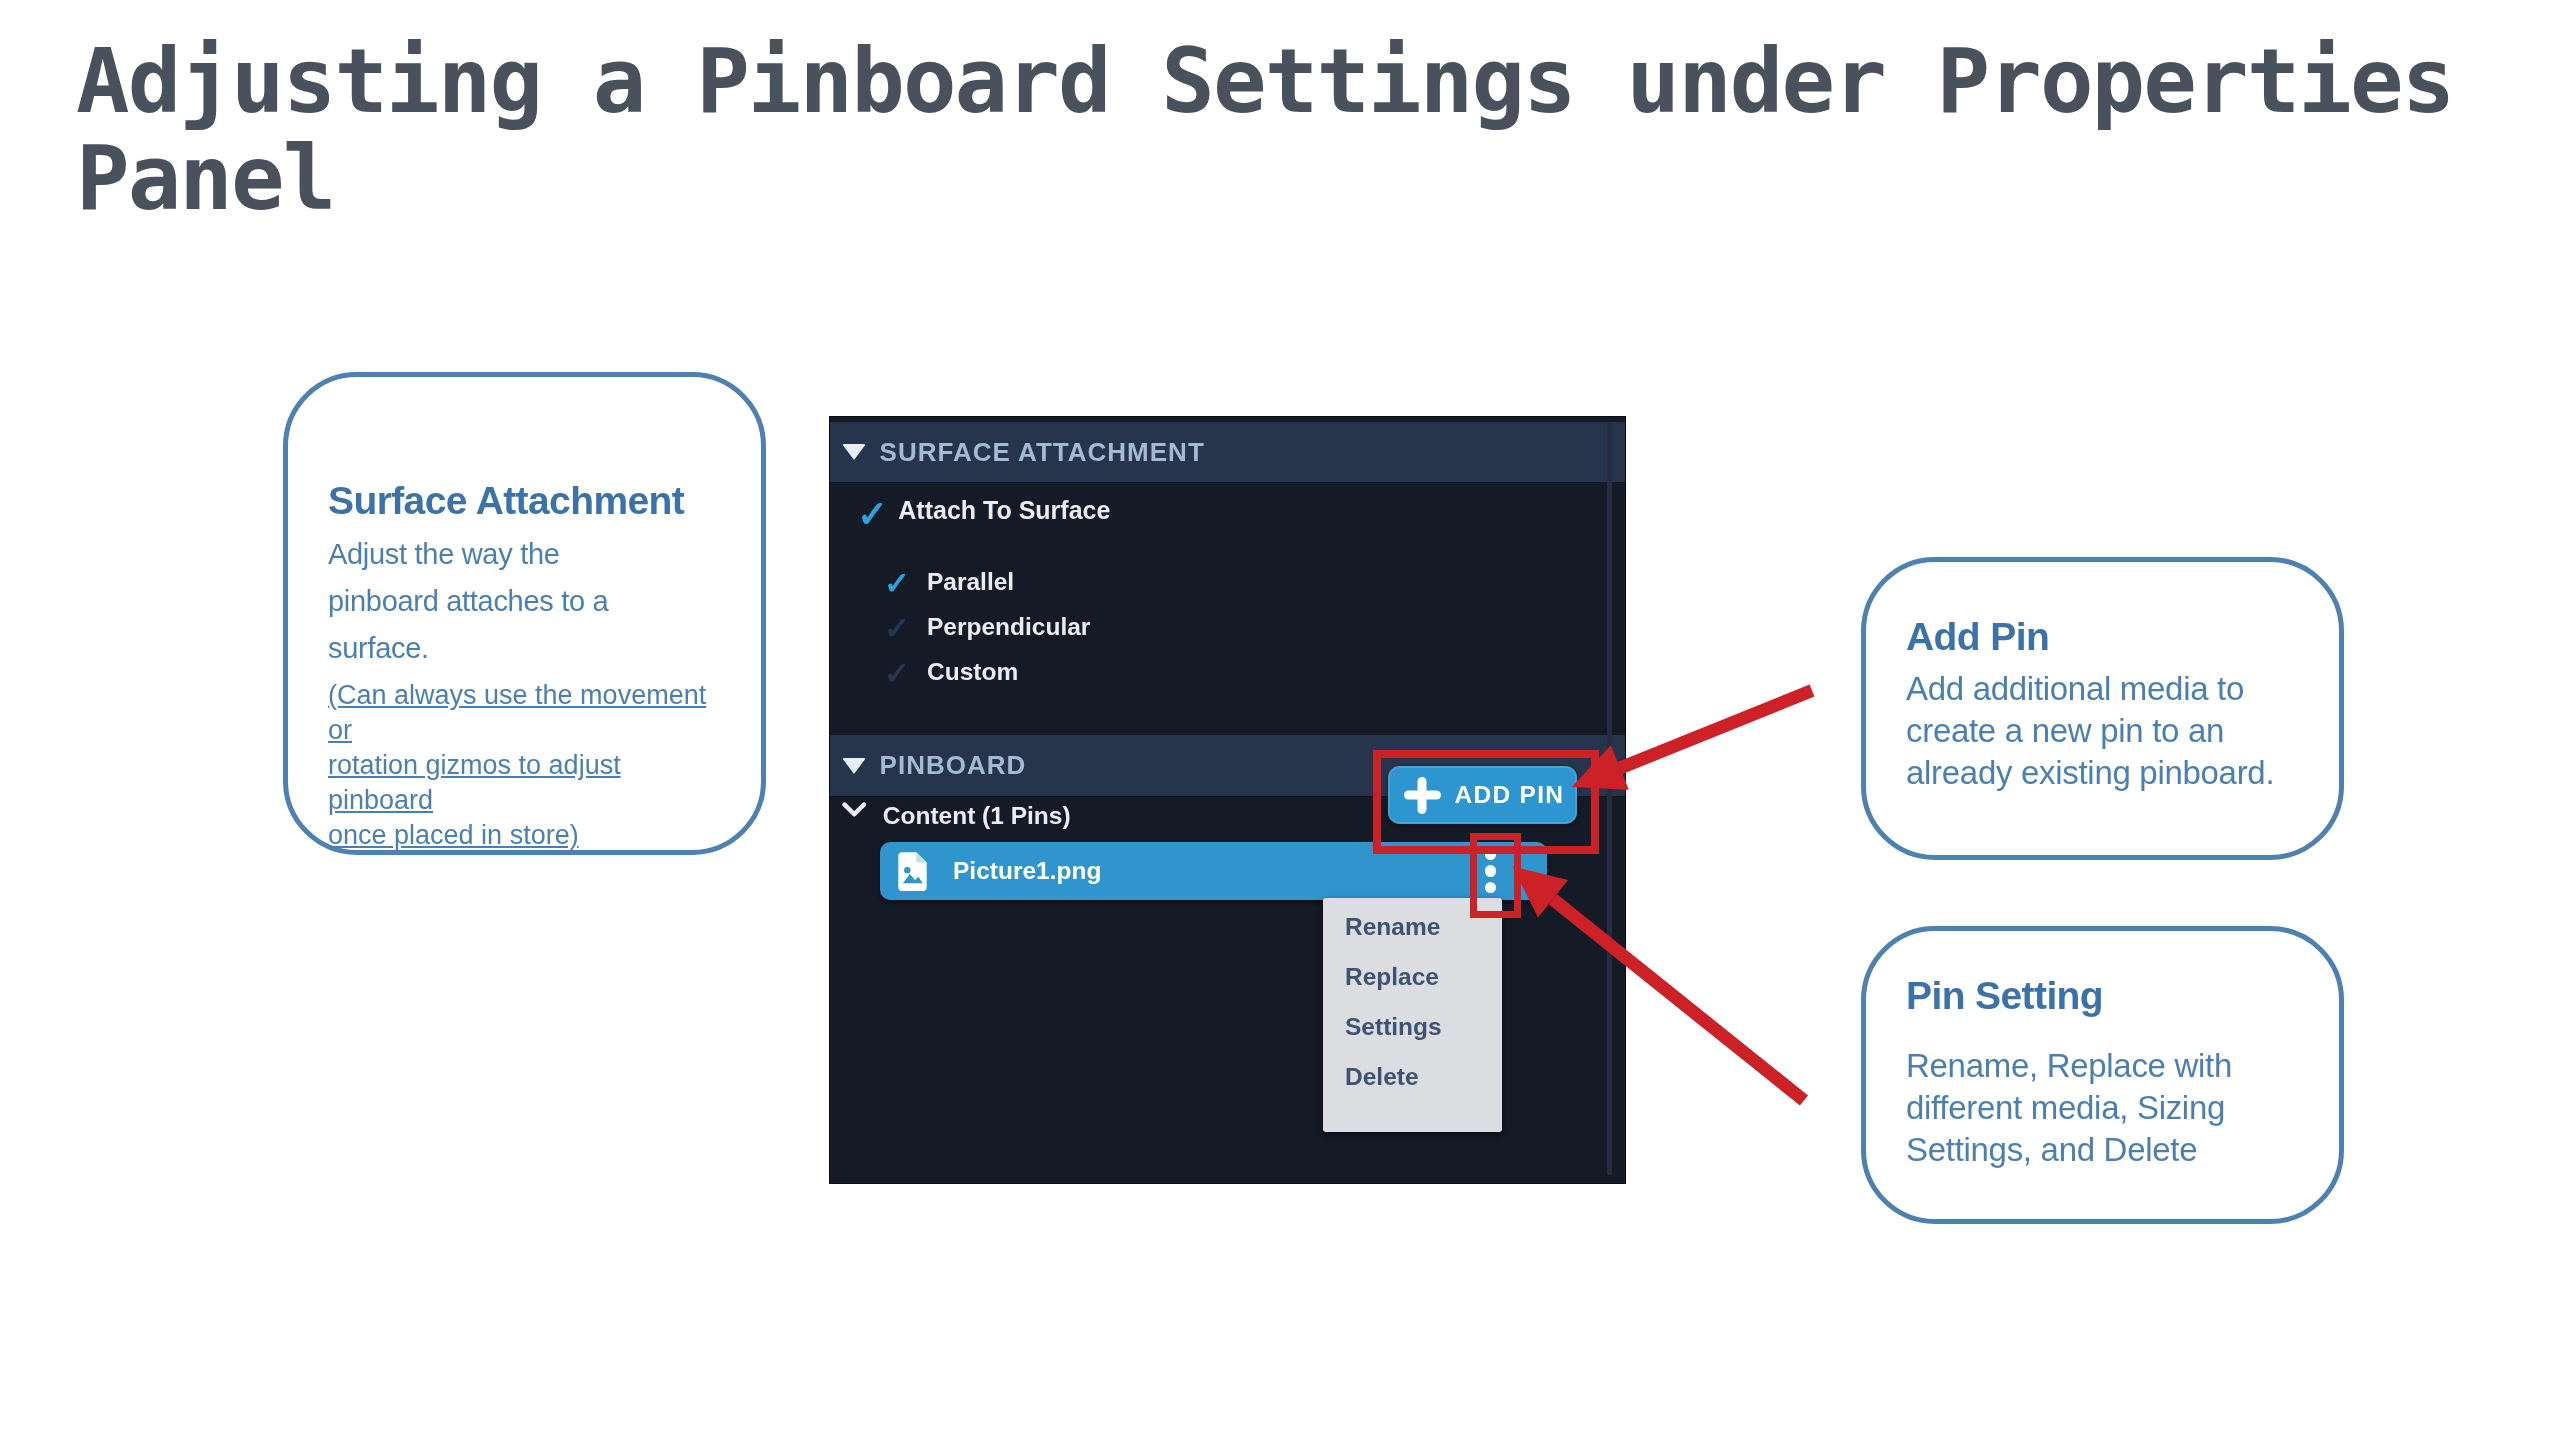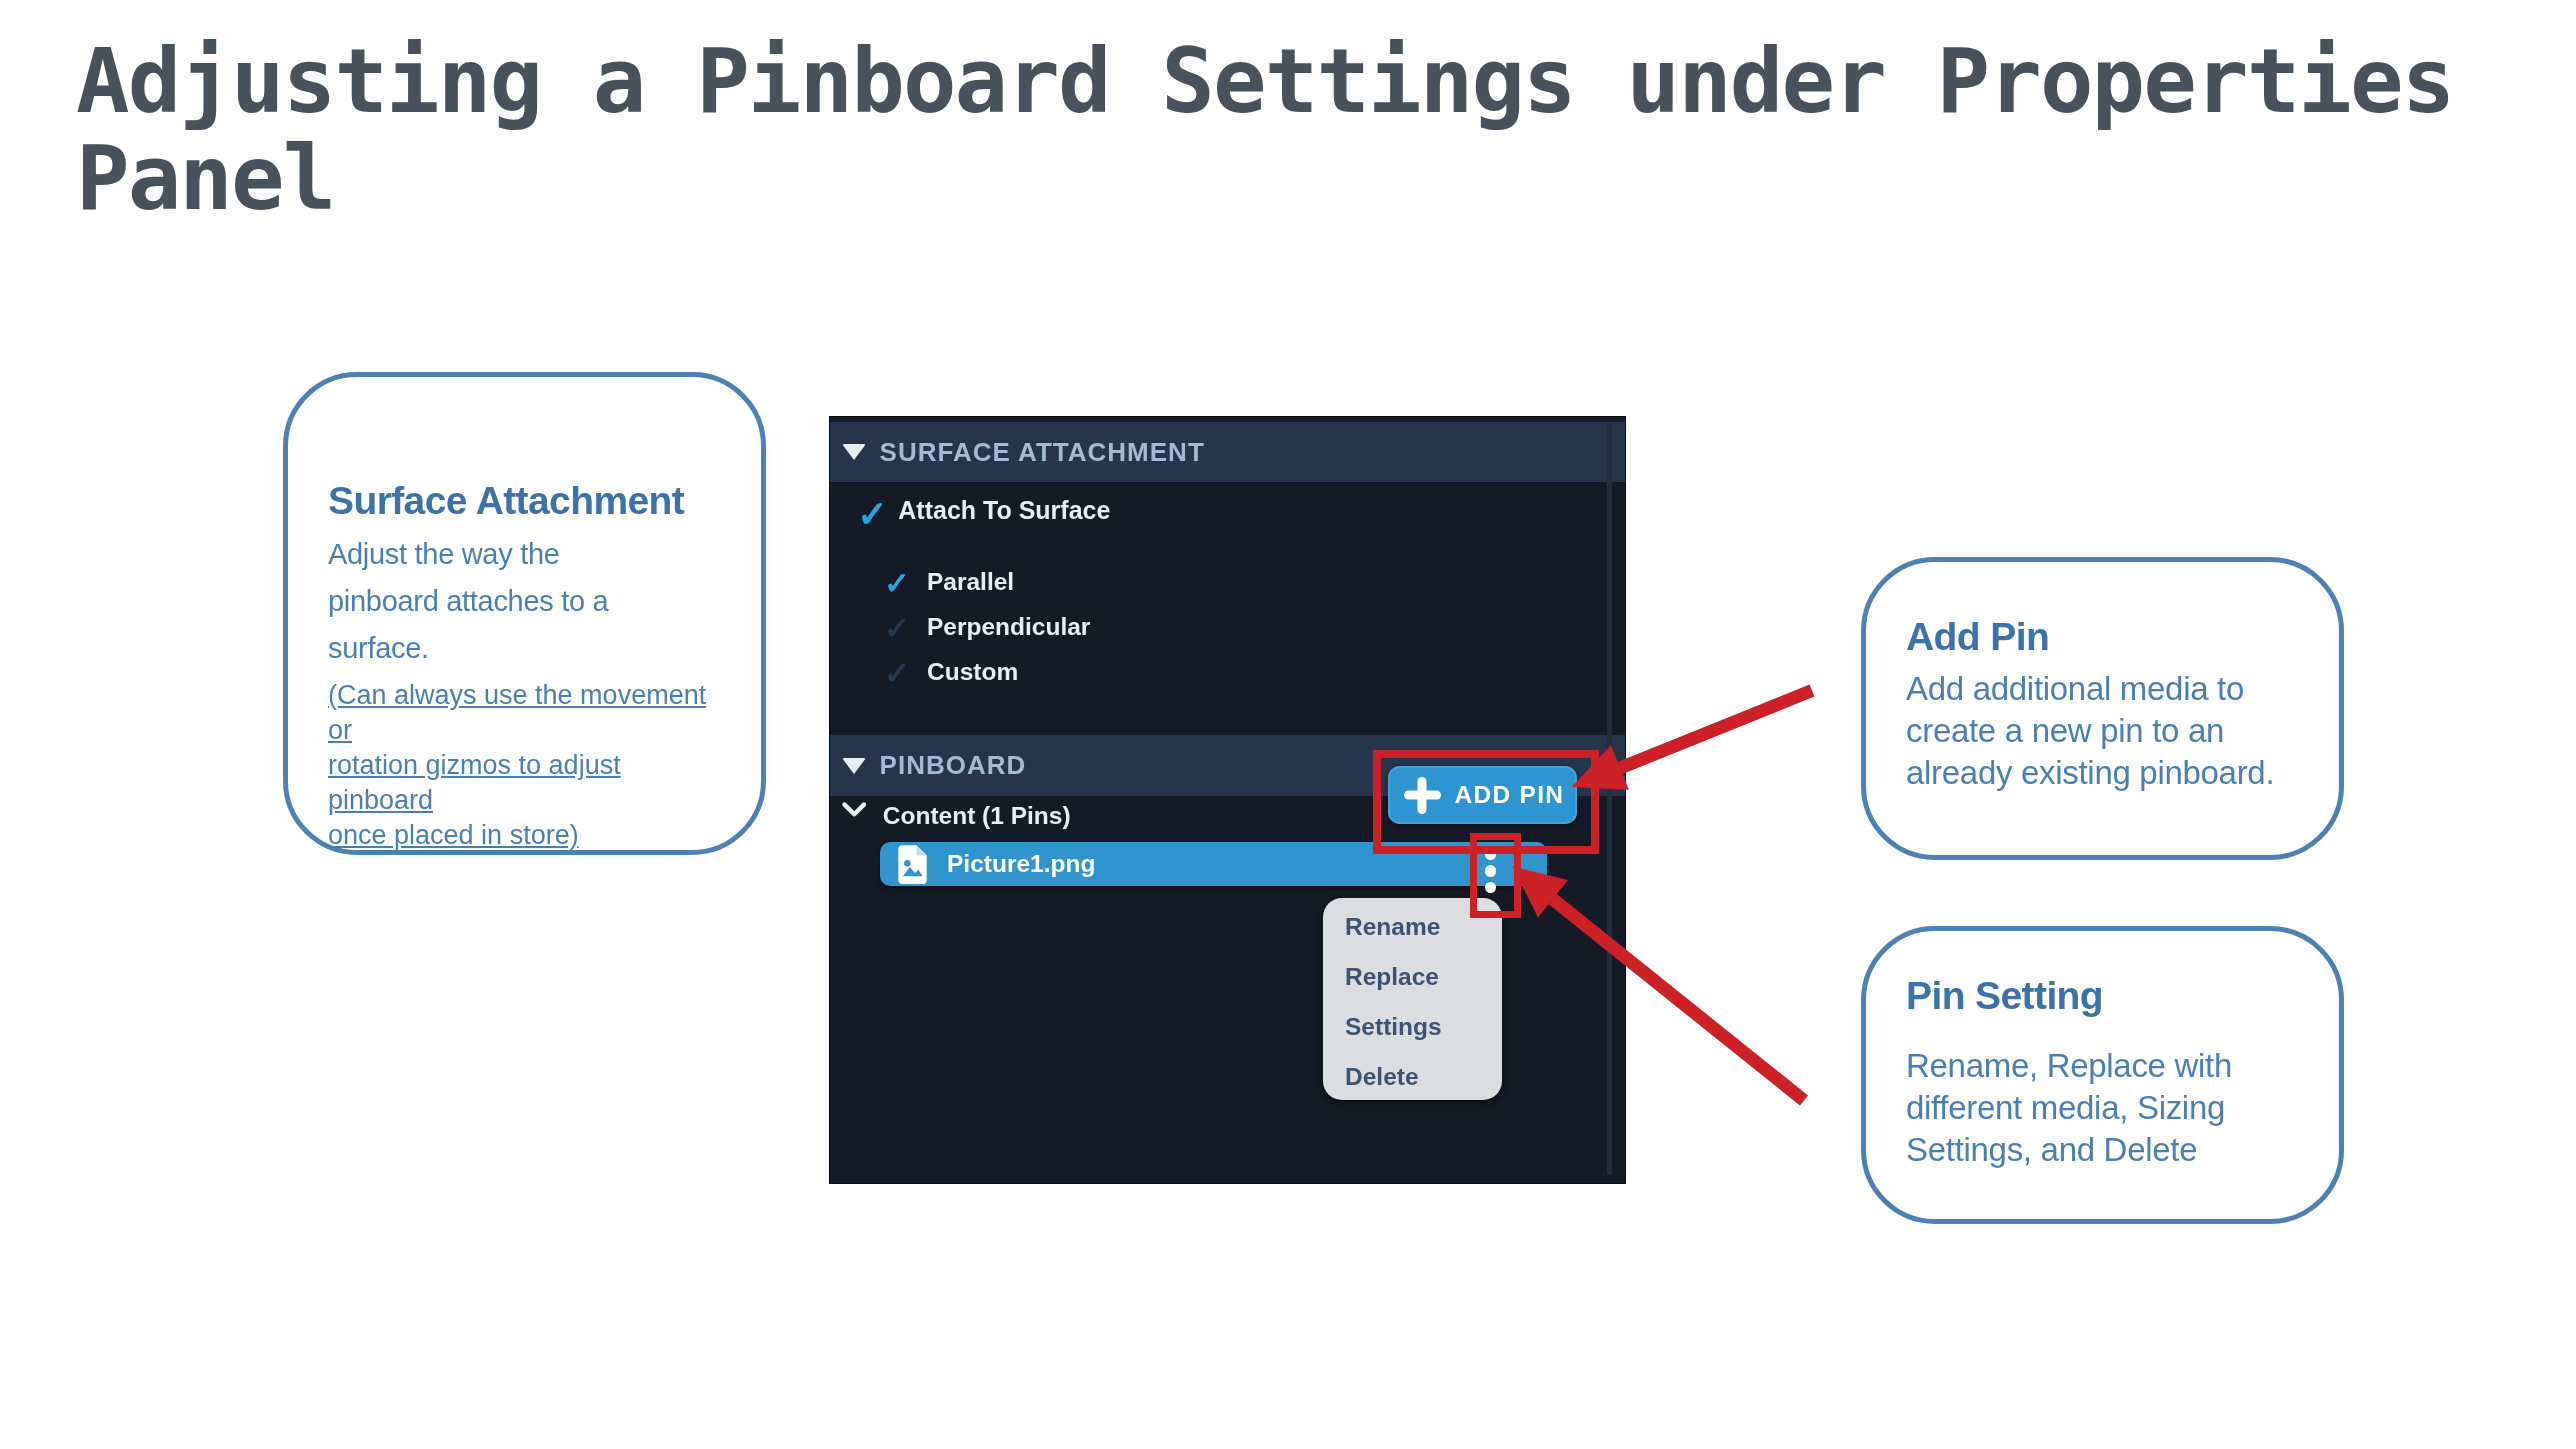--- a/index.html
+++ b/index.html
@@ -59,31 +59,31 @@
   #addpin-btn{position:absolute;left:558px;top:349px;width:189px;height:58px;background:#2d96d0;
               border-radius:11.6px;display:flex;align-items:center;
               box-shadow:inset 0 0 0 1.9px rgba(255,255,255,0.12), 0 1.9px 3.9px rgba(0,0,0,0.45);}
   .plus-icon{position:relative;width:37px;height:37px;margin-left:15.5px;}
   .plus-icon::before,.plus-icon::after{content:"";position:absolute;background:#ffffff;border-radius:4.5px;}
   .plus-icon::before{left:50%;top:0;width:9px;height:37px;transform:translateX(-50%);}
   .plus-icon::after{top:50%;left:0;height:9px;width:37px;transform:translateY(-50%);}
   #addpin-label{margin-left:14px;font-weight:bold;font-size:24.5px;letter-spacing:1.3px;color:#ffffff;}
 
   
-  #pin-row{position:absolute;left:50px;top:425px;width:667px;height:44px;background:#3095cd;
-           border-radius:10.3px;display:flex;align-items:center;box-shadow:0 2.6px 3.9px rgba(0,0,0,0.4);}
+  #pin-row{position:absolute;left:50px;top:425px;width:667px;height:58px;background:#3095cd;
+           border-radius:10.3px;display:flex;align-items:center;box-shadow:0 2.6px 3.9px rgba(0,0,0,0.4);gap:6px;}
   #pin-label{margin-left:19.3px;font-weight:bold;font-size:24.5px;color:#ffffff;}
   #pin-icon{margin-left:16.7px;flex:0 0 auto;}
   #kebab-btn{position:absolute;left:591px;top:6.4px;width:39px;height:45px;
              display:flex;flex-direction:column;align-items:center;justify-content:center;gap:5.2px;}
   .kebab-dot{width:11.6px;height:11.6px;border-radius:50%;background:#ffffff;}
 
   
-  #context-menu{position:absolute;left:493px;top:481px;width:179px;height:202px;background:#dcdde0;
-                border-radius:19px;padding:3.9px 0 0 22px;box-sizing:border-box;z-index:3;
+  #context-menu{position:absolute;left:493px;top:481px;width:179px;height:234px;background:#dcdde0;
+                border-radius:3px;padding:3.9px 0 0 22px;box-sizing:border-box;z-index:3;
                 box-shadow:0 2.6px 6.4px rgba(0,0,0,0.5);}
   .menu-item{height:50px;line-height:50px;font-weight:bold;font-size:24.5px;color:#3d5275;}
 
   
   #scroll-strip{position:absolute;left:777px;top:6.4px;width:4.5px;height:752px;background:#232d3f;border-radius:2.6px;}
 
   
   .red-box{position:absolute;border-style:solid;border-color:#cc2126;z-index:5;}
   #redbox-addpin{left:1373px;top:750px;width:210px;height:88px;border-width:8.4px;}
   #redbox-kebab{left:1470px;top:833px;width:37px;height:71px;border-width:7.7px;}

